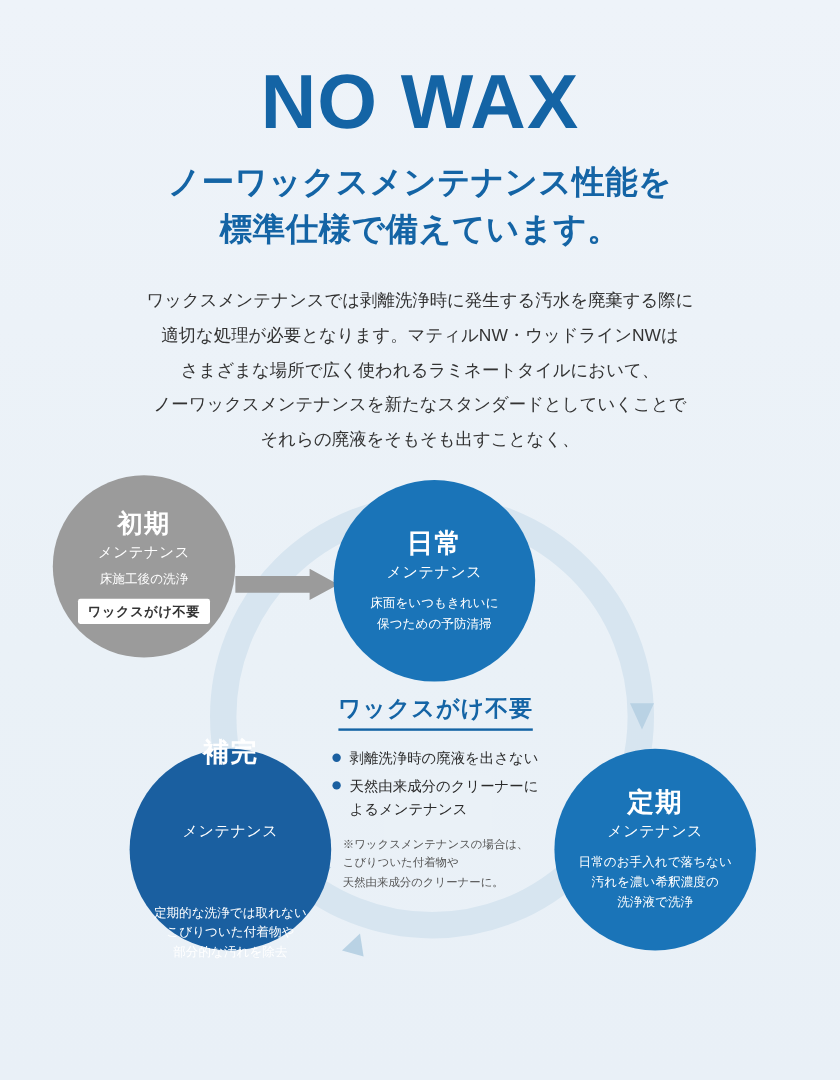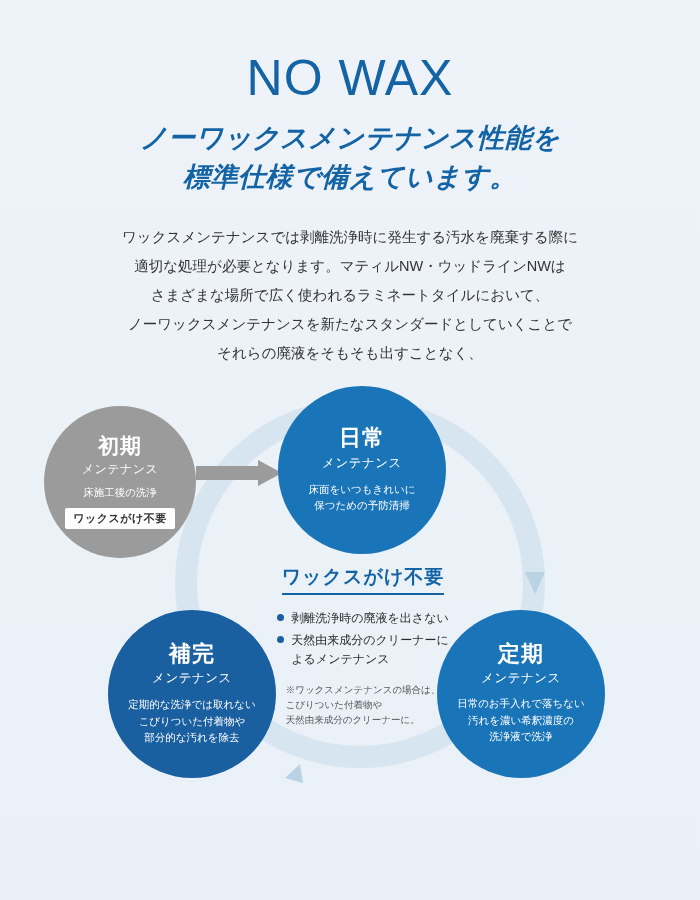--- a/index.html
+++ b/index.html
@@ -20,38 +20,37 @@
     height: 900px;
     background: linear-gradient(180deg, #eef3f9 0%, #eaf1f7 60%, #e9f0f7 100%);
   }
 
   
   .header {
     padding-top: 52px;
     text-align: center;
   }
   .headline-en {
-    font-size: 50px;
-    font-weight: normal;
+    font-size: 64px;
+    font-weight: bold;
     letter-spacing: 1px;
     color: #1464a5;
     line-height: 1.05;
     margin: 0;
     text-align: center;
   }
   .headline-jp {
     margin: 14px 0 0 0;
     font-size: 27px;
     font-weight: bold;
     color: #1464a5;
     line-height: 1.45;
   }
   .headline-jp div {
     letter-spacing: 0.5px;
-    font-style: italic;
   }
   .lead {
     margin: 26px auto 0 auto;
     width: 560px;
     font-size: 14.5px;
     line-height: 2.0;
     color: #333;
     text-align: center;
   }
   .lead div { white-space: nowrap; }
@@ -105,21 +104,21 @@
     letter-spacing: 0.5px;
   }
   .circle .c-desc {
     font-size: 10.5px;
     margin-top: 9px;
     line-height: 1.55;
   }
 
   .c-initial {
     left: 44px;
-    top: 24px;
+    top: 0;
     width: 152px;
     height: 152px;
     background: #9b9b9b;
   }
   .c-initial .c-title { font-size: 21px; }
   .c-initial .c-sub { font-size: 12px; }
   .c-initial .c-desc { font-size: 10.5px; margin-top: 6px; }
   .badge {
     margin-top: 8px;
     background: #fff;
@@ -132,33 +131,33 @@
   }
 
   .c-daily {
     left: 278px;
     top: 4px;
     width: 168px;
     height: 168px;
     background: #1a74b8;
   }
   .c-regular {
-    left: 437px;
+    left: 462px;
     top: 228px;
     width: 168px;
     height: 168px;
     background: #1a74b8;
-    font-family: Liberation Serif, serif;
   }
   .c-supplement {
     left: 108px;
     top: 228px;
     width: 168px;
     height: 168px;
     background: #1a5fa0;
+    gap: 42px;
   }
 
   
   .arrow-grey {
     position: absolute;
     left: 196px;
     top: 78px;
     width: 86px;
     height: 26px;
   }

